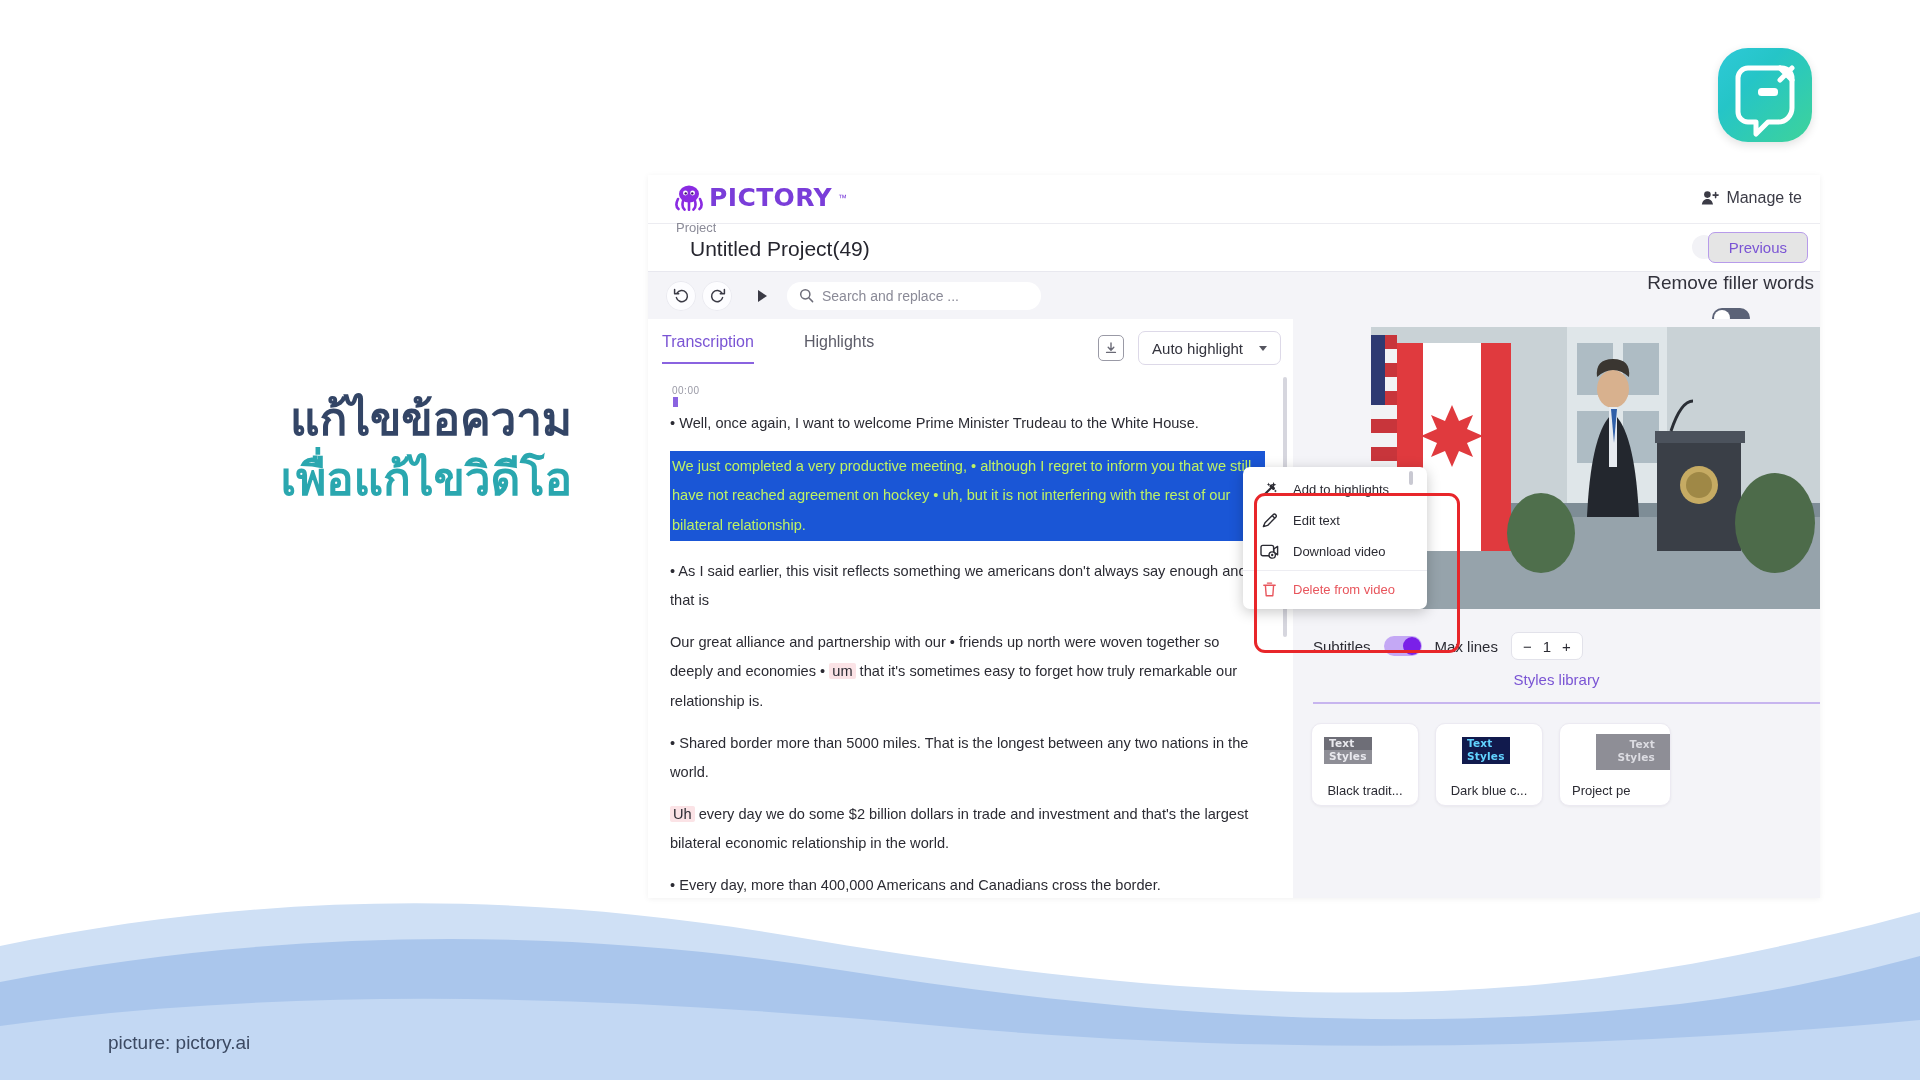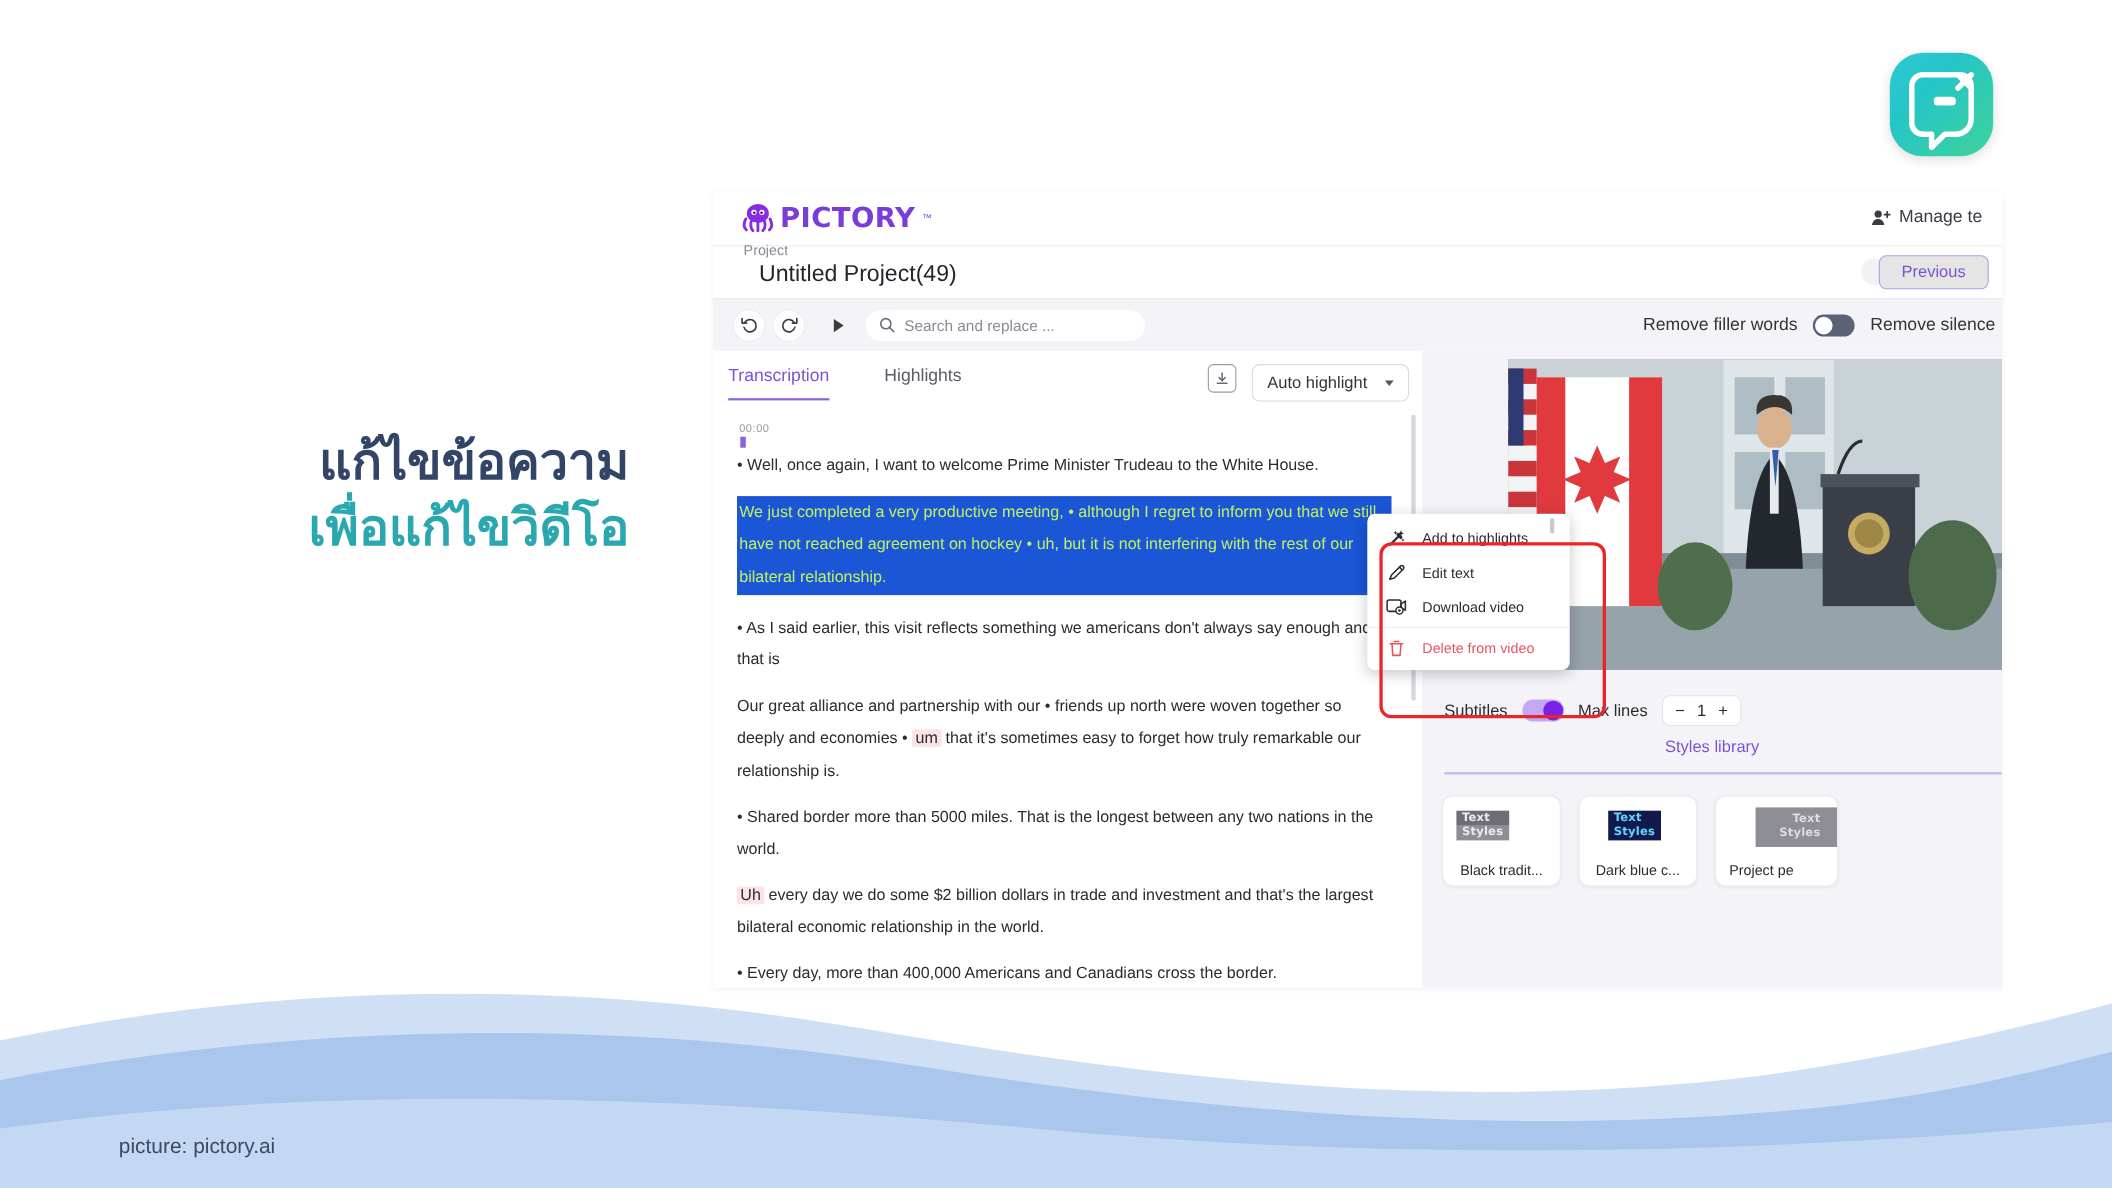--- a/index.html
+++ b/index.html
@@ -93,41 +93,41 @@
     width:0;height:0;border-left:9px solid #3a3a45;
     border-top:6px solid transparent;border-bottom:6px solid transparent;
   }
   .searchbox {
     width:254px; height:28px; background:#fff; border-radius:15px;
     display:flex; align-items:center; padding:0 12px; gap:8px;
   }
   .searchbox span { font-size:14px; color:#8a8a97; }
   .tb-right {
     position:absolute; right:0px; top:0; height:48px; display:flex;
-    align-items:center; gap:14px; padding-right:6px; font-size:16px; color:#32323c;
+    align-items:center; gap:14px; padding-right:6px; font-size:19px; color:#32323c;flex-direction:column;
   }
   .switch {
     width:38px; height:20px; border-radius:10px; background:#5b6277;
     position:relative; flex:none;
   }
   .switch i { position:absolute; left:2px; top:2px; width:16px;height:16px;border-radius:50%;background:#fff; }
   .switch.on { background:#7a3ee8; }
   .switch.on i { left:auto; right:2px; }
   .switch.lite { background:#c4a8f5; }
   .switch.lite i { left:auto; right:2px; background:#7a20e8; width:18px;height:18px;top:1px;right:1px;}
 
   
   .body { position:absolute; left:0; top:144px; width:100%; height:579px; background:#fff; }
 
   
   .tcol { position:absolute; left:0; top:0; width:645px; height:100%; background:#fff; }
   .tabs { position:absolute; left:14px; top:14px; display:flex; gap:50px; }
   .tab { font-size:16px; color:#5c5c68; padding-bottom:11px; }
   .tab.active { color:#7a54d4; border-bottom:2.5px solid #8a63e0; }
-  .tab-actions { position:absolute; right:12px; top:12px; display:flex; align-items:flex-start; gap:14px; }
+  .tab-actions { position:absolute; right:12px; top:12px; display:flex; align-items:center; gap:14px; }
   .icon-sq { width:26px;height:26px;border:1.4px solid #9a9aa6;border-radius:5px;
              display:flex;align-items:center;justify-content:center; }
   .autohl {
     height:34px; padding:0 13px; border:1px solid #ddd9e8; border-radius:7px;
     background:#fff; display:flex; align-items:center; gap:16px;
     font-size:15px; color:#33333d;
   }
   .caret { width:0;height:0;border-top:5px solid #55555f;border-left:4.5px solid transparent;border-right:4.5px solid transparent; }
 
   .tscroll { position:absolute; left:0; top:58px; width:645px; height:521px; padding:8px 28px 0 22px; }

